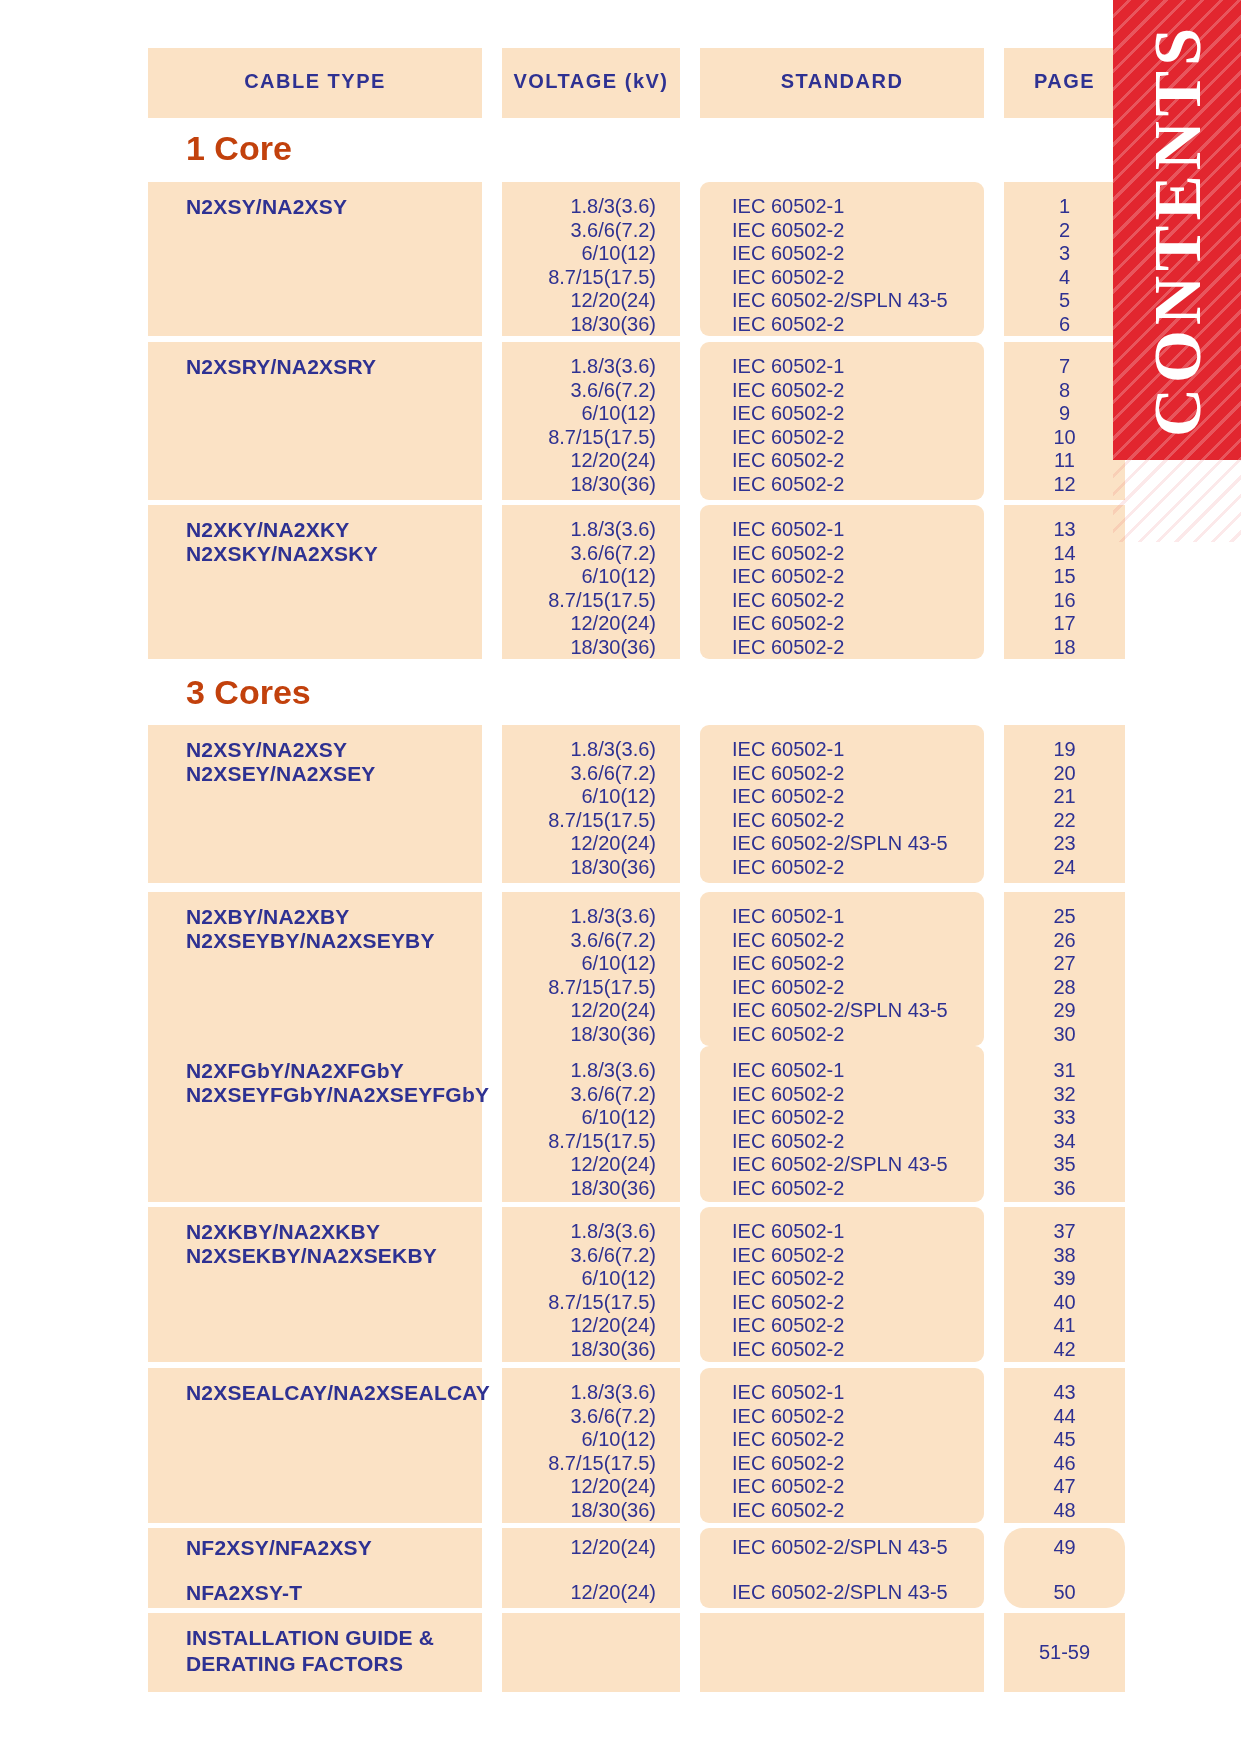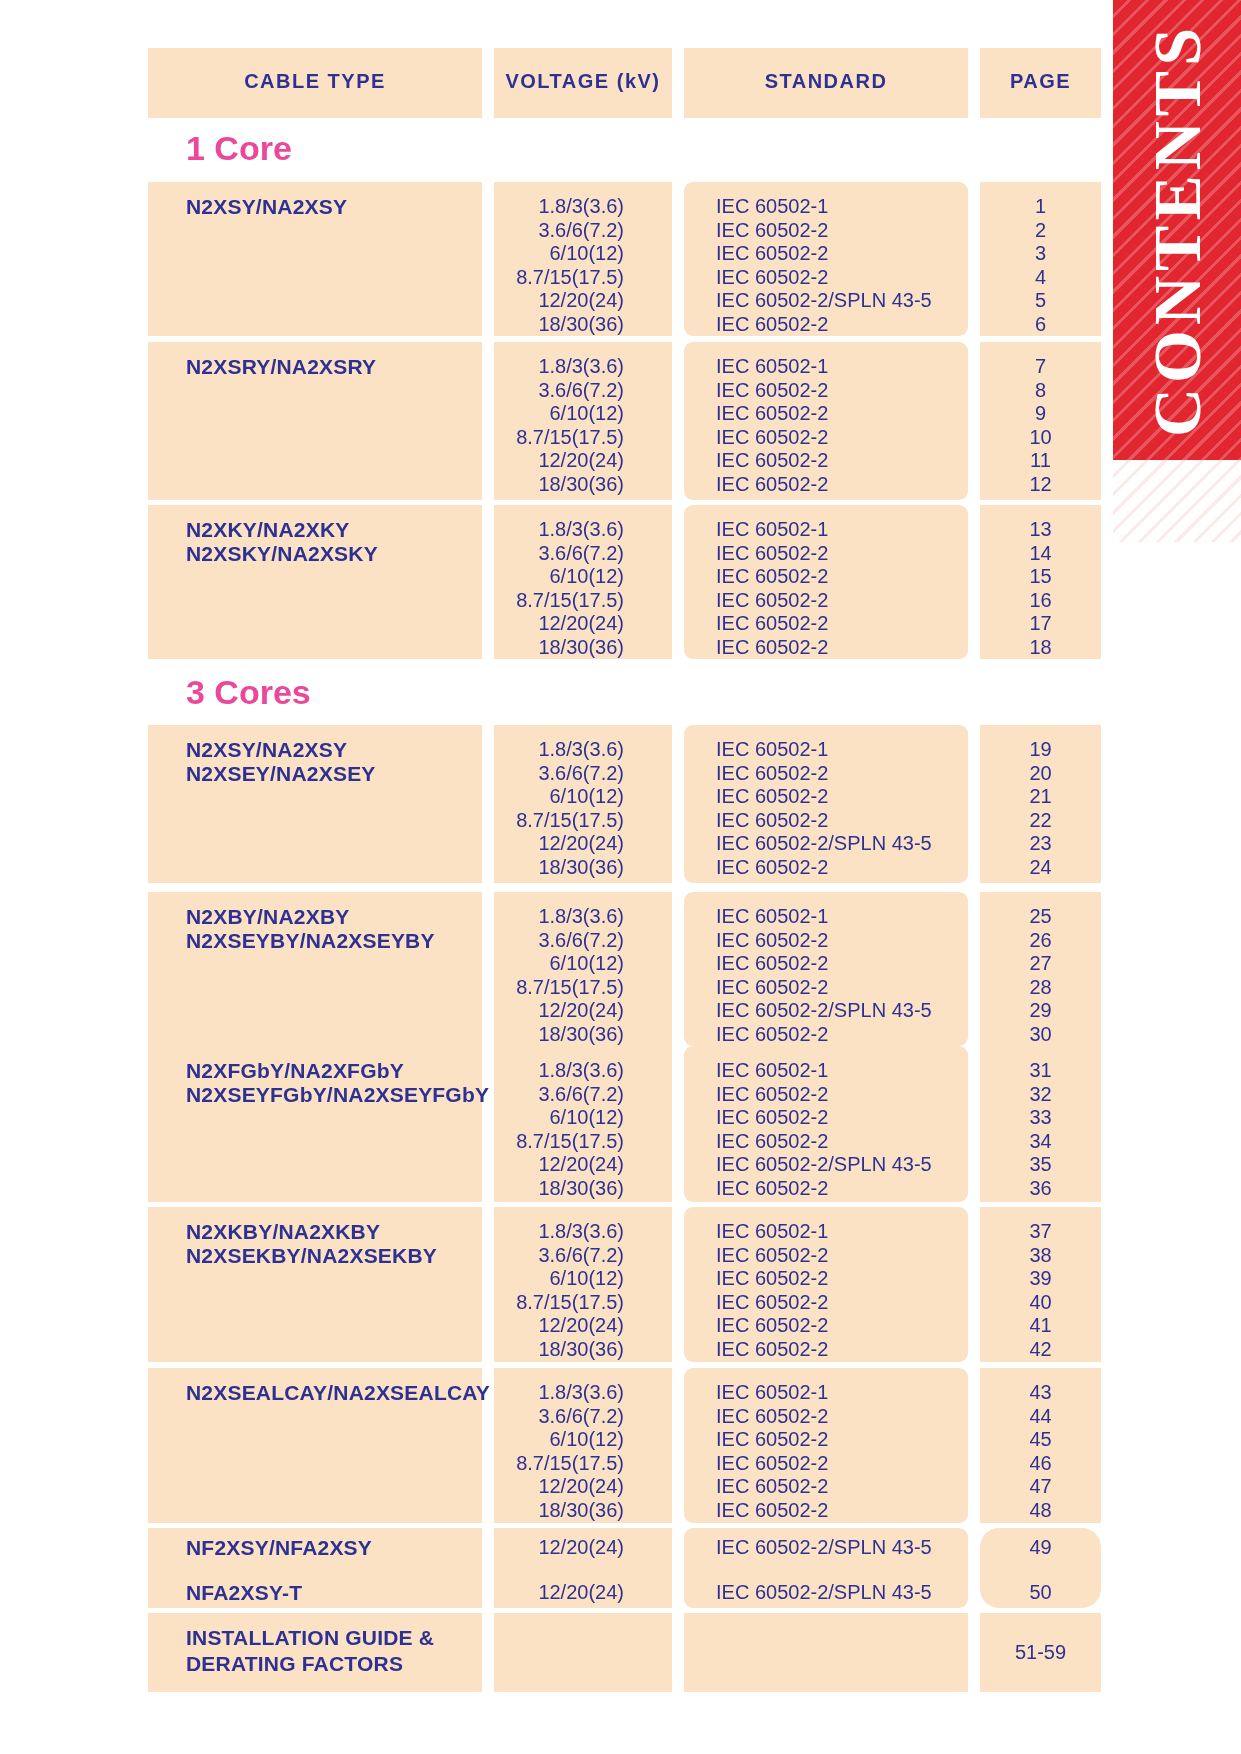--- a/index.html
+++ b/index.html
@@ -1,34 +1,34 @@
 <!DOCTYPE html>
 <html><head>
 <meta charset="utf-8">
 <style>
   html,body{margin:0;padding:0;background:#ffffff;}
   .page{position:relative;width:1241px;height:1754px;background:#ffffff;overflow:hidden;
         font-family:"Liberation Sans","DejaVu Sans",sans-serif;}
   
   .grid-row{position:absolute;left:148px;width:929px;display:grid;
-            grid-template-columns:334px 178px 284px 121px;column-gap:12px;}
+            grid-template-columns:334px 178px 284px 121px;column-gap:20px;}
   .cell{background:#fbe2c5;color:#2e3192;}
   
   .hdr{top:48px;height:70px;}
   .hdr .cell{display:flex;align-items:center;justify-content:center;
              font-weight:bold;font-size:20px;letter-spacing:1.5px;padding-bottom:4px;}
   
-  .section-heading{position:absolute;left:186px;color:#ec4899;font-weight:bold;
+  .section-heading{position:absolute;left:186px;color:#c2410c;font-weight:bold;
                    font-size:34px;line-height:40px;letter-spacing:0px;}
   .heading-0{top:128px;}
   .heading-1{top:672px;}
   
   .cellpad{padding-top:13px;line-height:23.5px;font-size:20px;}
   .c1{padding-left:38px;font-weight:bold;font-size:21px;letter-spacing:0.2px;}
-  .c2{text-align:right;padding-right:48px;}
+  .c2{text-align:right;padding-right:24px;}
   .c3{padding-left:32px;border-radius:9px;}
   .c4{text-align:center;}
   .line{white-space:nowrap;}
   
   .gap-line{margin-top:22px;}
   
   .guide-c1{padding-top:12px;line-height:26px;}
   .vcenter{display:flex;align-items:center;justify-content:center;font-size:20px;}
   
   .banner{position:absolute;left:1113px;top:0;width:128px;height:460px;

